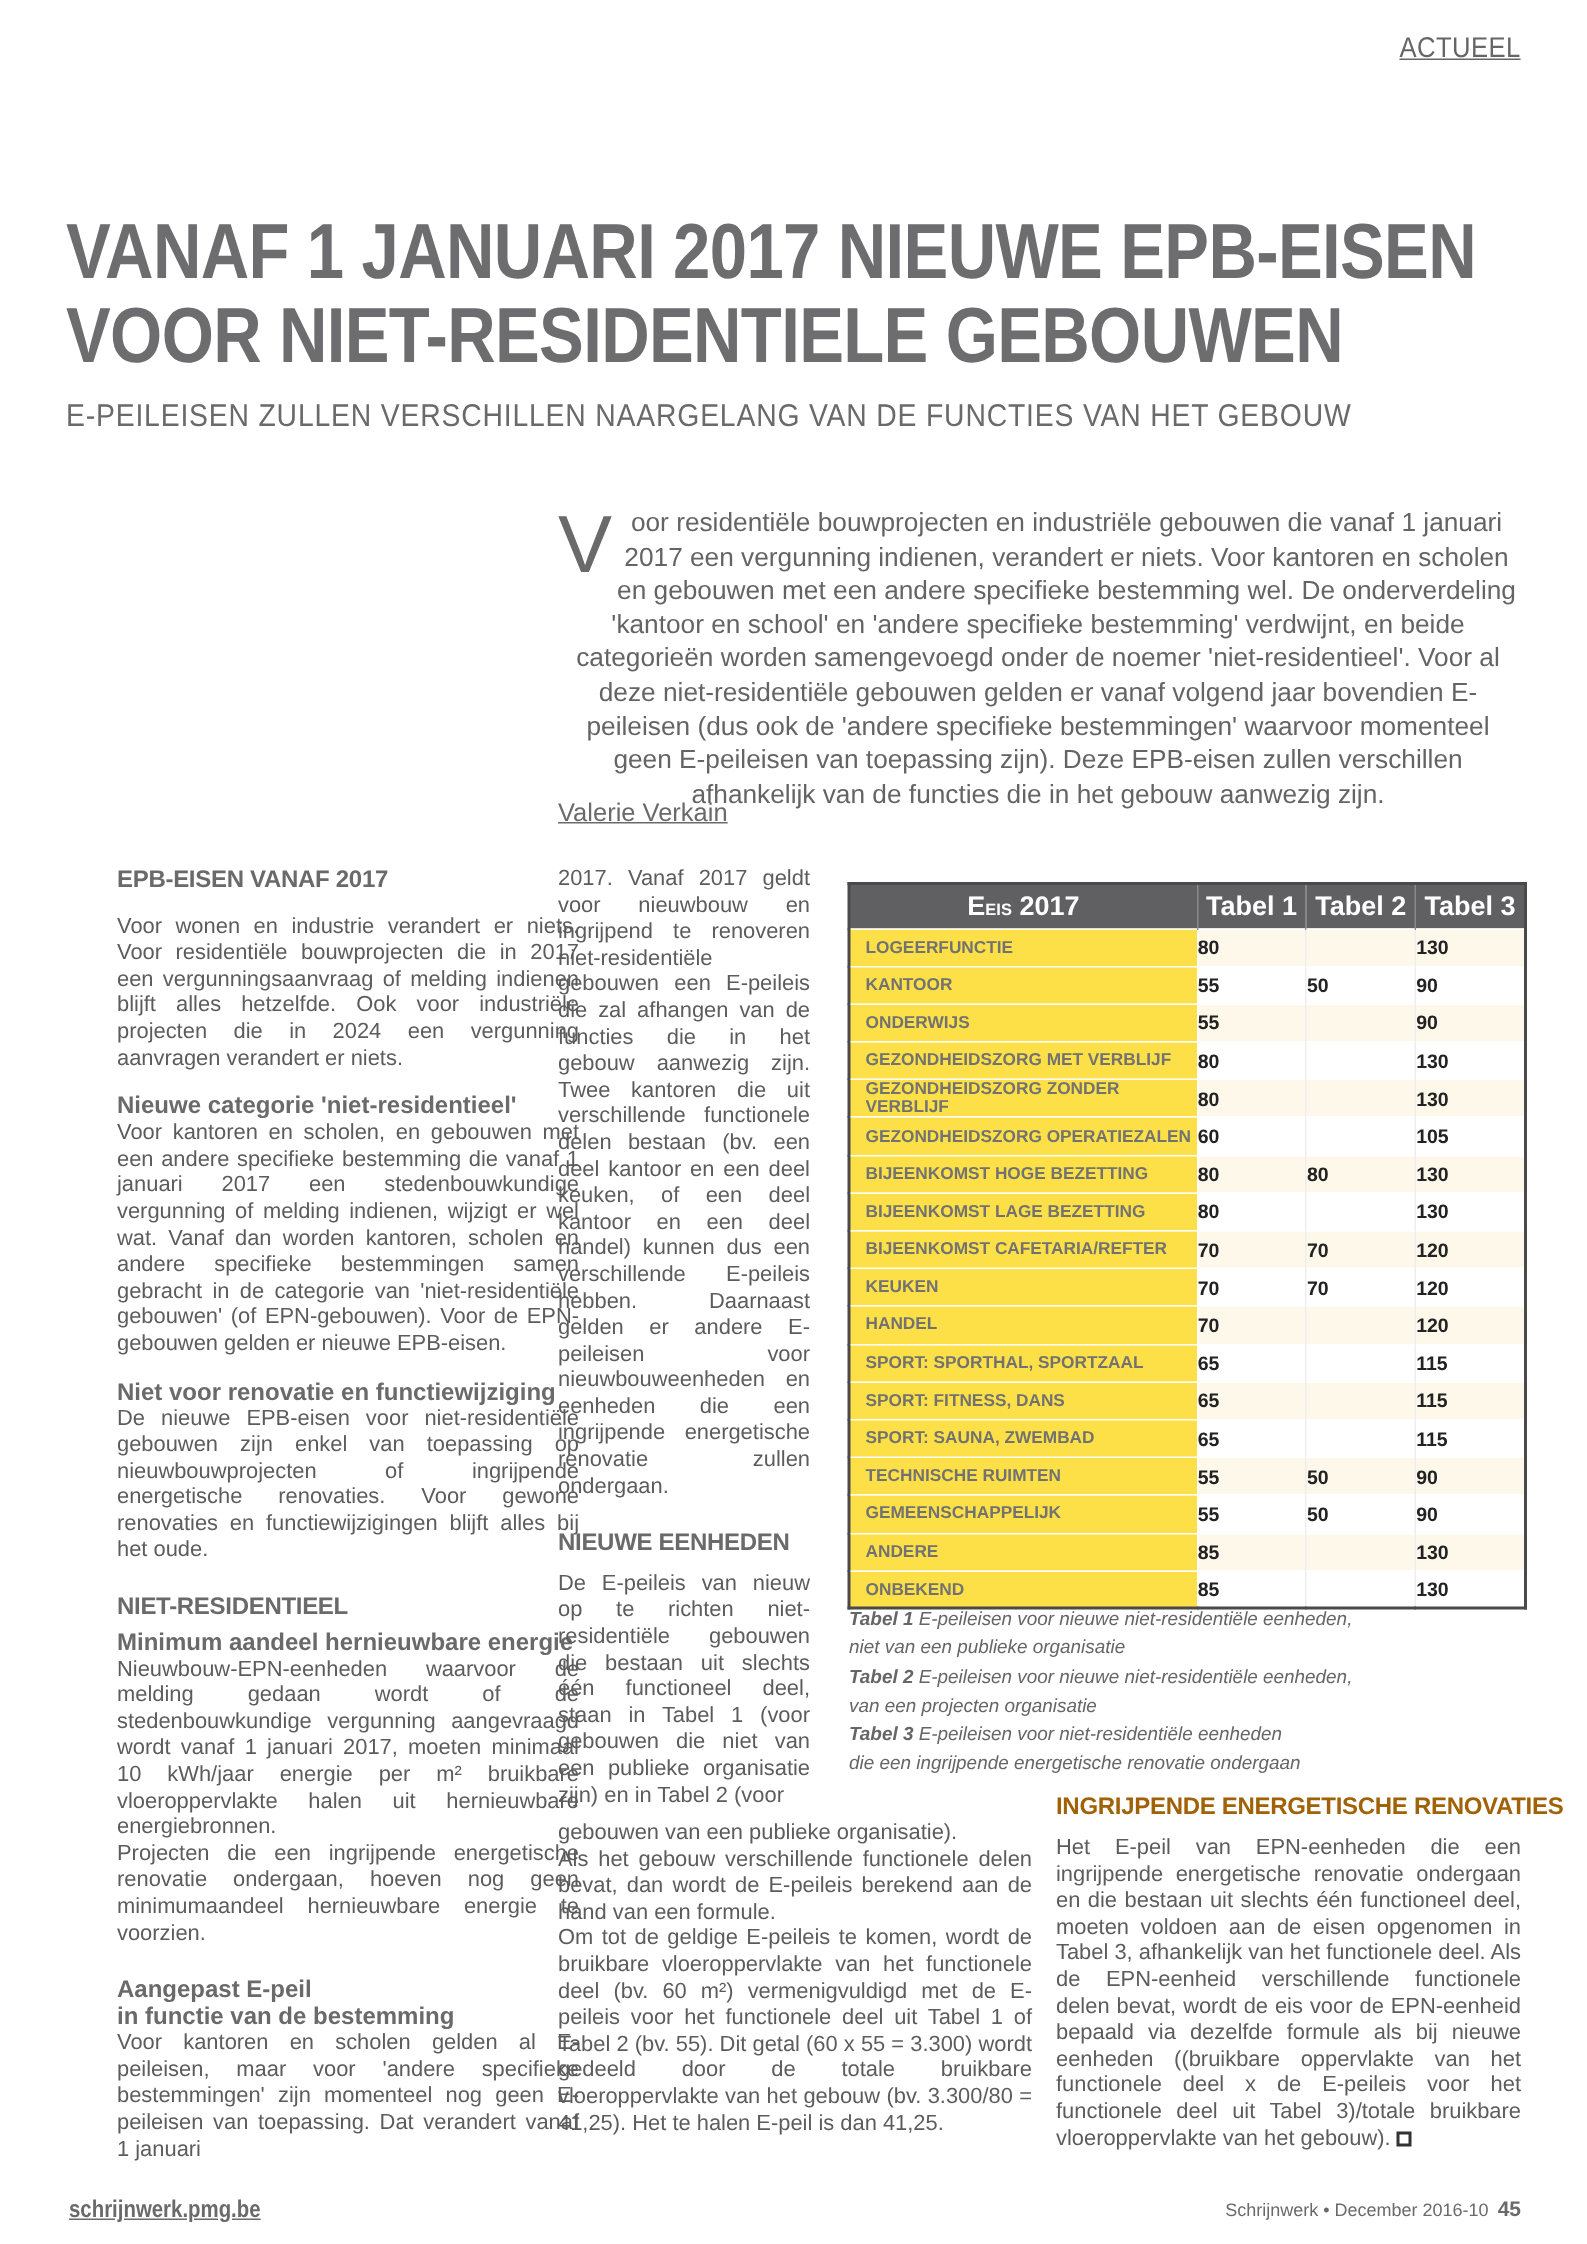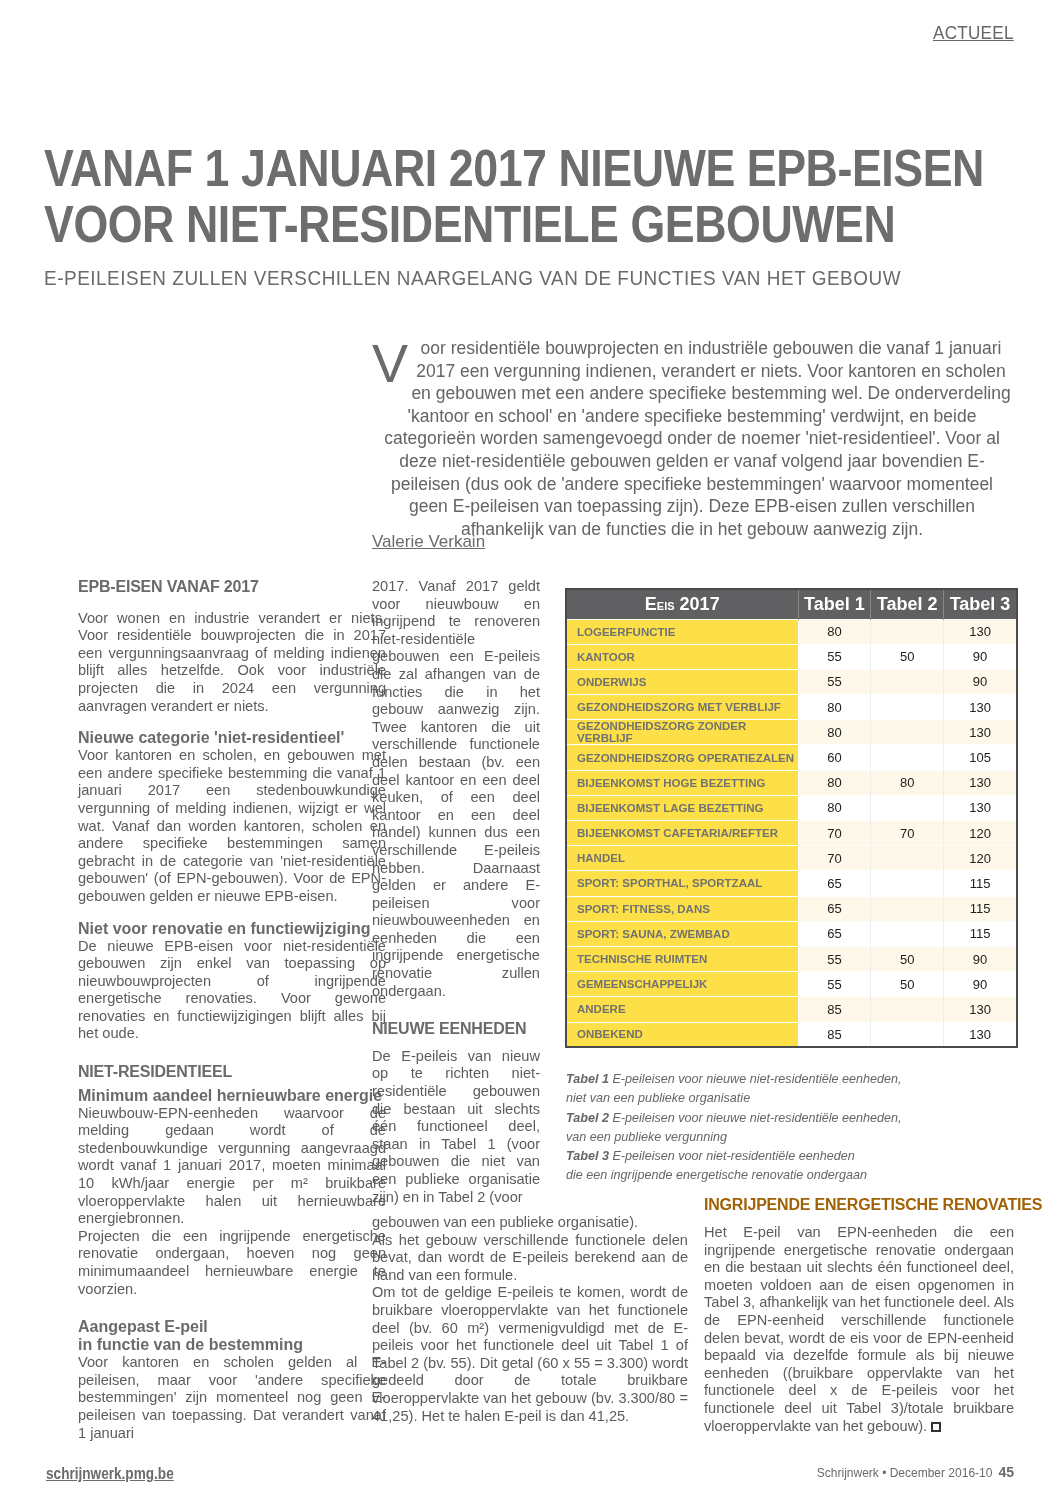--- a/index.html
+++ b/index.html
@@ -27,21 +27,21 @@
   .gap { height: 14px; }
   .gap2 { height: 20px; }
   .col p { margin: 0; }
 
   .epb-table { position: absolute; left: 565px; top: 588px; width: 453px; border: 2px solid #4a4a4a; border-collapse: collapse; font-family: "Liberation Sans", sans-serif; }
   .epb-table th { background: #606062; color: #ffffff; font-weight: bold; font-size: 18px; height: 30px; border-right: 1px solid #888; }
   .epb-table th:last-child { border-right: none; }
   .epb-table th .sub { font-size: 11px; }
   .epb-table td { height: 25.2px; font-size: 13px; border-top: 1px solid #ffffff; }
   .epb-table td.lab { background: #fde047; color: #727272; font-weight: bold; font-size: 11.5px; padding-left: 10px; width: 232px; border-right: 1px solid #fff; }
-  .epb-table td.val { text-align: center; color: #222; border-right: 1px solid #eee; }
+  .epb-table td.val { color: #222; border-right: 1px solid #eee; font-weight: bold; }
   .epb-table tr.odd td.val { background: #fdf8ea; }
   .epb-table tr.even td.val { background: #ffffff; }
   .epb-table td.val:last-child { border-right: none; }
 
   .caption { position: absolute; left: 566px; top: 1070px; width: 450px; font-style: italic; font-size: 12.6px; line-height: 19.3px; color: #666; }
   .caption b { font-weight: bold; }
 
   .h-sec3 { position: absolute; left: 704px; top: 1196px; font-weight: bold; font-size: 16px; color: #a16207; letter-spacing: -0.2px; }
 
   .footer-link { position: absolute; left: 46px; top: 1465px; font-size: 16px; color: #6a6a6a; text-decoration: underline; font-weight: bold; transform: scaleX(0.85); transform-origin: left; }
@@ -160,20 +160,26 @@
         <td class="val">80</td>
         <td class="val"></td>
         <td class="val">130</td>
       </tr>
       <tr class="odd">
         <td class="lab">BIJEENKOMST CAFETARIA/REFTER</td>
         <td class="val">70</td>
         <td class="val">70</td>
         <td class="val">120</td>
       </tr>
+      <tr class="even">
+        <td class="lab">KEUKEN</td>
+        <td class="val">70</td>
+        <td class="val">70</td>
+        <td class="val">120</td>
+      </tr>
       <tr class="odd">
         <td class="lab">HANDEL</td>
         <td class="val">70</td>
         <td class="val"></td>
         <td class="val">120</td>
       </tr>
       <tr class="even">
         <td class="lab">SPORT: SPORTHAL, SPORTZAAL</td>
         <td class="val">65</td>
         <td class="val"></td>
@@ -213,21 +219,21 @@
         <td class="lab">ONBEKEND</td>
         <td class="val">85</td>
         <td class="val"></td>
         <td class="val">130</td>
       </tr>
     </tbody>
 </table>
 
 <div class="caption">
   <div><b>Tabel 1</b><span> E-peileisen voor nieuwe niet-residentiële eenheden,</span><br><span>niet van een publieke organisatie</span></div>
-  <div><b>Tabel 2</b><span> E-peileisen voor nieuwe niet-residentiële eenheden,</span><br><span>van een publieke vergunning</span></div>
+  <div><b>Tabel 2</b><span> E-peileisen voor nieuwe niet-residentiële eenheden,</span><br><span>van een projecten organisatie</span></div>
   <div><b>Tabel 3</b><span> E-peileisen voor niet-residentiële eenheden</span><br><span>die een ingrijpende energetische renovatie ondergaan</span></div>
 </div>
 
 <div class="h-sec3">INGRIJPENDE ENERGETISCHE RENOVATIES</div>
 <div class="col col3">
   <p><span>Het E-peil van EPN-eenheden die een ingrijpende energetische renovatie ondergaan en die bestaan uit slechts één functioneel deel, moeten voldoen aan de eisen opgenomen in Tabel 3, afhankelijk van het functionele deel. Als de EPN-eenheid verschillende functionele delen bevat, wordt de eis voor de EPN-eenheid bepaald via dezelfde formule als bij nieuwe eenheden ((bruikbare oppervlakte van het functionele deel x de E-peileis voor het functionele deel uit Tabel 3)/totale bruikbare vloeroppervlakte van het gebouw).</span><span class="end-mark"></span></p>
 </div>
 
 <div class="footer-link">schrijnwerk.pmg.be</div>
 <div class="footer-right">

